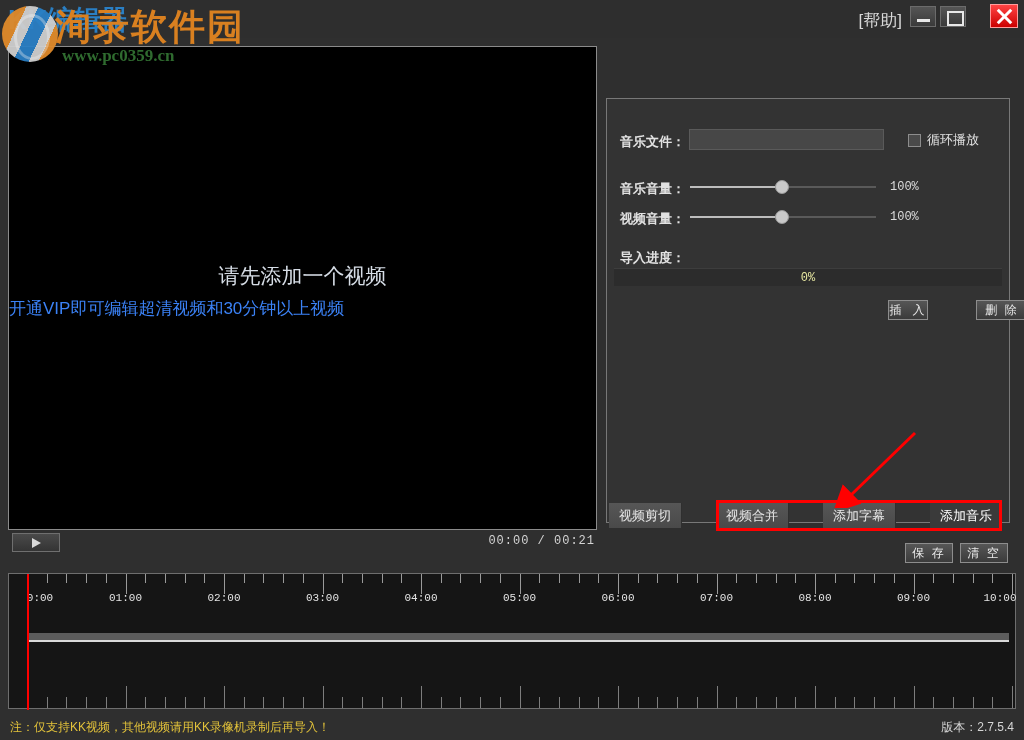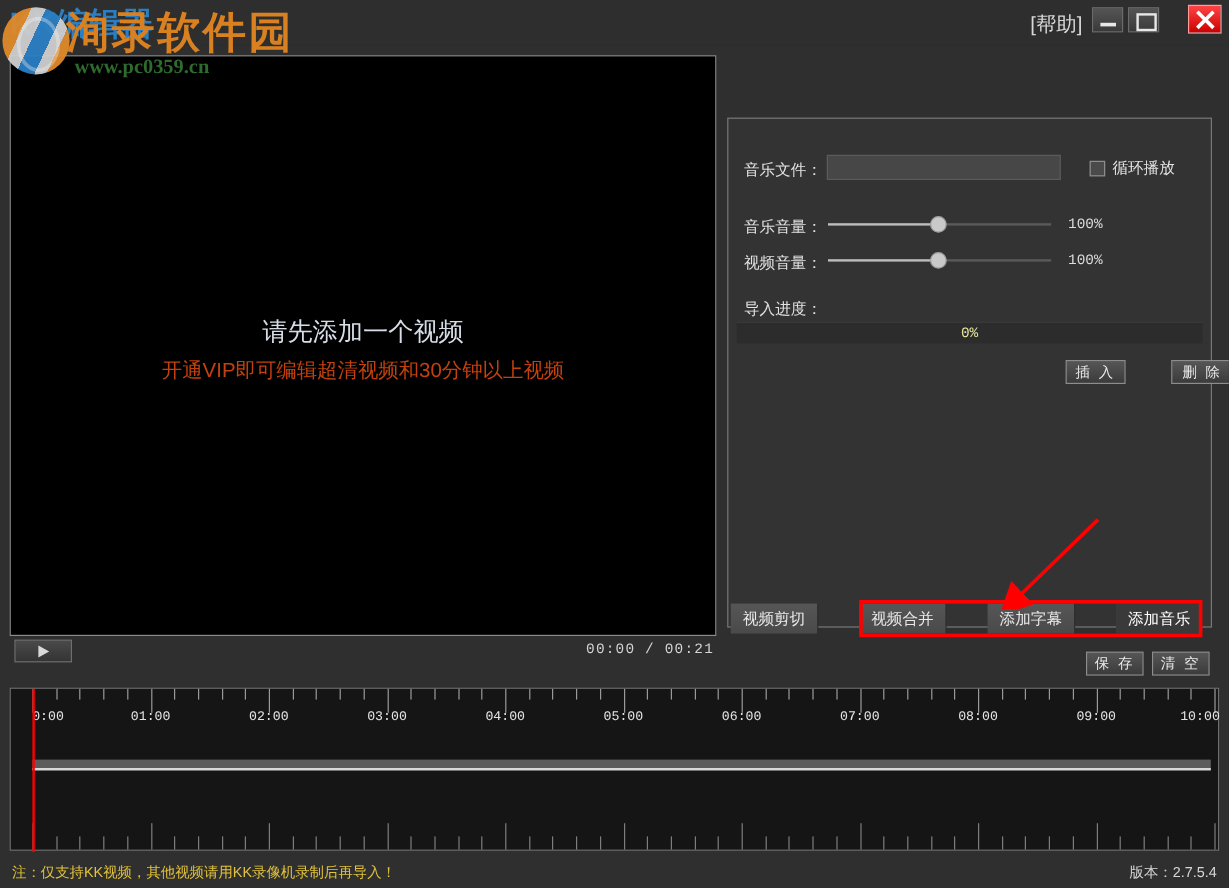--- a/index.html
+++ b/index.html
@@ -100,22 +100,21 @@
   #preview-main {
     position: absolute; left: 0; top: 0; width: 100%; height: 100%;
   }
   #ph-main {
     position: absolute; left: 0; right: 0; top: 215px;
     text-align: center;
     font-size: 21px; color: #d6dde6;
   }
   #ph-sub {
     position: absolute; left: 0; right: 0; top: 250px;
-    text-align: center;
-    font-size: 17px; color: #c2410c;
+    font-size: 17px; color: #3b82f6;
   }
 
   
   #transport {
     position: absolute; left: 8px; top: 531px; width: 589px; height: 26px;
   }
   #play-btn {
     position: absolute; left: 4px; top: 2px; width: 48px; height: 19px;
     border: 1px solid #6f6f6f;
     background: linear-gradient(#4a4a4a, #343434);
@@ -149,20 +148,21 @@
   #settings-box {
     position: absolute; left: 606px; top: 98px;
     width: 404px; height: 425px;
     border: 1px solid #787878;
     background: #333333;
   }
 
   .row-label {
     position: absolute; font-size: 13px; color: #e2e2e2;
     white-space: nowrap;
+    font-weight: bold;
   }
   
   #lbl-music-file { left: 620px; top: 133px; }
   #music-file-input {
     position: absolute; left: 689px; top: 129px; width: 195px; height: 21px;
     background: #474747; border: 1px solid #5a5a5a;
     color: #ddd; font-size: 12px; padding: 0 4px;
     font-family: "Liberation Sans", sans-serif;
   }
   #loop-check-wrap {
@@ -213,21 +213,21 @@
   #progress-text { font-size: 12px; color: #e6e6a0; font-family: "Liberation Mono", monospace; }
 
   .sm-btn {
     position: absolute; height: 20px;
     border: 1px solid #8d8d8d;
     background: linear-gradient(#565656, #3b3b3b);
     color: #eaeaea; font-size: 12px; letter-spacing: 2px;
     display: flex; align-items: center; justify-content: center;
     cursor: pointer;
   }
-  #btn-insert { left: 888px; top: 300px; width: 50px; }
+  #btn-insert { left: 888px; top: 300px; width: 40px; font-family: Liberation Mono, monospace; }
   #btn-delete { left: 976px; top: 300px; width: 52px; }
 
   
   #tabstrip {
     position: absolute; left: 609px; top: 503px; width: 393px; height: 41px;
     display: flex;
     gap: 34px;
   }
   .tab {
     flex: 1; height: 25px;

